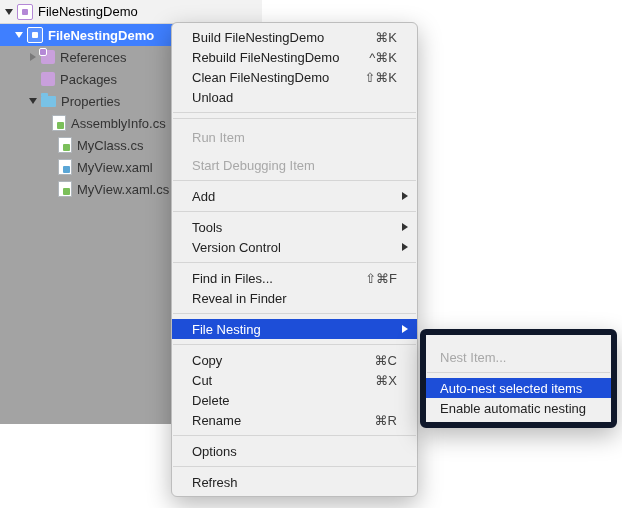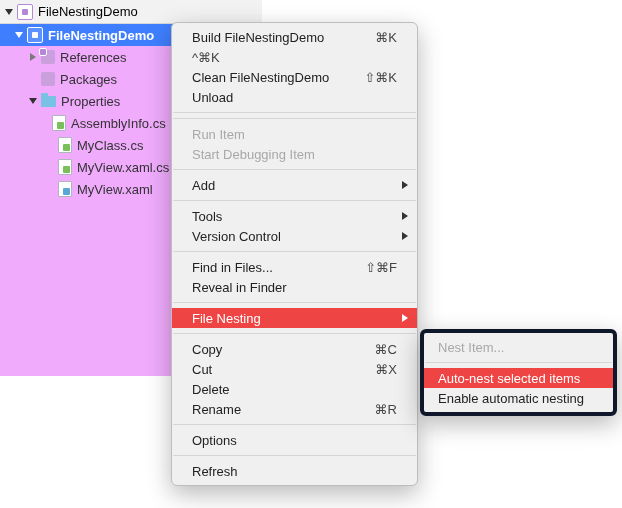--- a/index.html
+++ b/index.html
@@ -1,18 +1,18 @@
 <!DOCTYPE html>
 <html><head>
 <meta charset="utf-8">
 <style>
   * { box-sizing: border-box; margin: 0; padding: 0; font-family: -apple-system, "Helvetica Neue", Arial, sans-serif; font-size: 13px; }
   body { width: 622px; height: 508px; background: #fff; position: relative; overflow: hidden; }
 
-  .sidebar { width: 262px; height: 376px; background: #f0abfc; }
+  .sidebar { width: 262px; height: 424px; background: #a3a3a3; }
   .solution-header { display: flex; align-items: center; height: 24px; padding-left: 2px; border-bottom: 1px solid #d8d8d8; background: #f2f2f2; }
   .project-row.selected { background: #3f7fff; color: #fff; }
   .project-row, .tree-row { display: flex; align-items: center; height: 22px; }
   .tree { padding-top: 0; }
   .tree-row { color: #333; }
 
   .disclosure { width: 10px; height: 10px; margin-right: 3px; display: inline-flex; align-items: center; justify-content: center; }
   .indent0 { padding-left: 4px; }
   .indent1 { padding-left: 14px; }
   .indent2 { padding-left: 28px; }
@@ -38,27 +38,27 @@
   .ico-xaml { width:14px;height:16px;border:1px solid #aeb5bb;border-radius:1px;background:#fff;position:relative; }
   .ico-xaml::after{content:"";position:absolute;right:1px;bottom:1px;width:7px;height:7px;background:#5aa6d6;border-radius:1px;}
 
   .label { white-space: nowrap; }
 
   
   .menu { position:absolute; top:22px; left:171px; width:247px; background:#f0f0f0; border:1px solid #bdbdbd; border-radius:6px; box-shadow:0 8px 24px rgba(0,0,0,.28); padding:4px 0; }
   .menu-item { display:flex; align-items:center; height:20px; padding:0 20px 0 20px; position:relative; color:#222;justify-content:space-between; }
   .menu-item .txt { flex:1; }
   .menu-item .sc  { color:#444; font-size:13px; }
-  .menu-item.selected { background:#ef4444; color:#fff; }
-  .menu-item.disabled { color:#a8a8a8; }
+  .menu-item.selected { background:#1d4ed8; color:#fff; }
+  .menu-item.disabled { color:#a8a8a8;margin-top:8px; }
   .menu-sep { height:1px; margin:5px 1px; background:#d5d5d5; }
   .submenu-arrow { position:absolute; right:9px; width:0;height:0;border-top:4px solid transparent;border-bottom:4px solid transparent;border-left:6px solid #333; }
   .menu-item.selected .submenu-arrow { border-left-color:#fff; }
 
-  .submenu { position:absolute; top:329px; left:420px; width:197px; background:#f0f0f0; border:4px solid #0f172a; border-radius:6px; box-shadow:0 8px 24px rgba(0,0,0,.28); padding:4px 0; }
+  .submenu { position:absolute; top:329px; left:420px; width:197px; background:#f0f0f0; border:6px solid #0f172a; border-radius:6px; box-shadow:0 8px 24px rgba(0,0,0,.28); padding:4px 0; }
   .submenu .menu-item { padding:0 14px; }
 </style>
 </head>
 <body>
 
 <div class="sidebar">
   <div class="solution-header indent0">
     <span class="disclosure">
         <span class="tri-down"></span>
       </span>
@@ -101,37 +101,38 @@
       <span class="ico ico-cs"></span>
       <span class="label">AssemblyInfo.cs</span>
     </div>
 
     <div class="tree-row indent2b">
       <span class="ico ico-cs"></span>
       <span class="label">MyClass.cs</span>
     </div>
 
     <div class="tree-row indent2b">
+      <span class="ico ico-xaml"></span>
+      <span class="label">MyView.xaml</span>
+    </div>
+
+    <div class="tree-row indent2b">
       <span class="ico ico-cs"></span>
       <span class="label">MyView.xaml.cs</span>
     </div>
-
-    <div class="tree-row indent2b">
-      <span class="ico ico-xaml"></span>
-      <span class="label">MyView.xaml</span>
-    </div>
   </div>
 </div>
 
 <div class="menu">
   <div class="menu-item">
       <span class="txt">Build FileNestingDemo</span>
       <span class="sc">⌘K</span>
     </div>
   <div class="menu-item">
+      <span class="txt">Rebuild FileNestingDemo</span>
       <span class="sc">^⌘K</span>
     </div>
   <div class="menu-item">
       <span class="txt">Clean FileNestingDemo</span>
       <span class="sc">⇧⌘K</span>
     </div>
   <div class="menu-item">
       <span class="txt">Unload</span>
     </div>
   <div class="menu-sep"></div>

